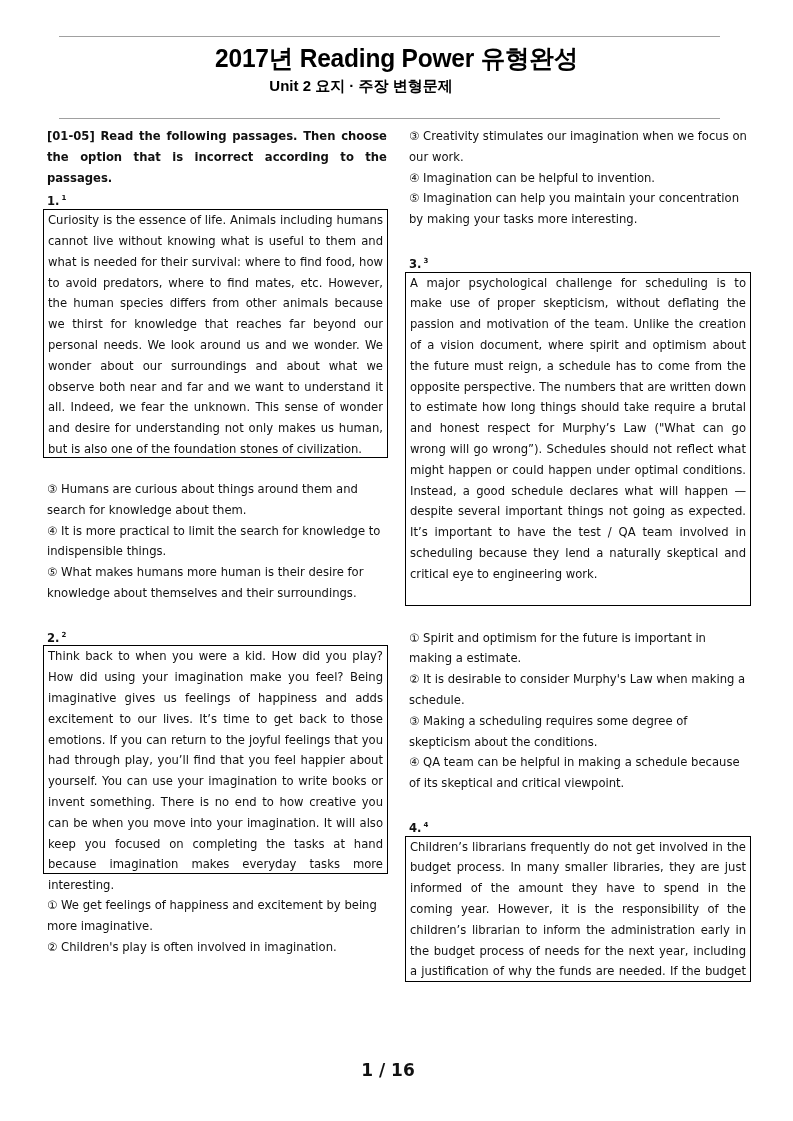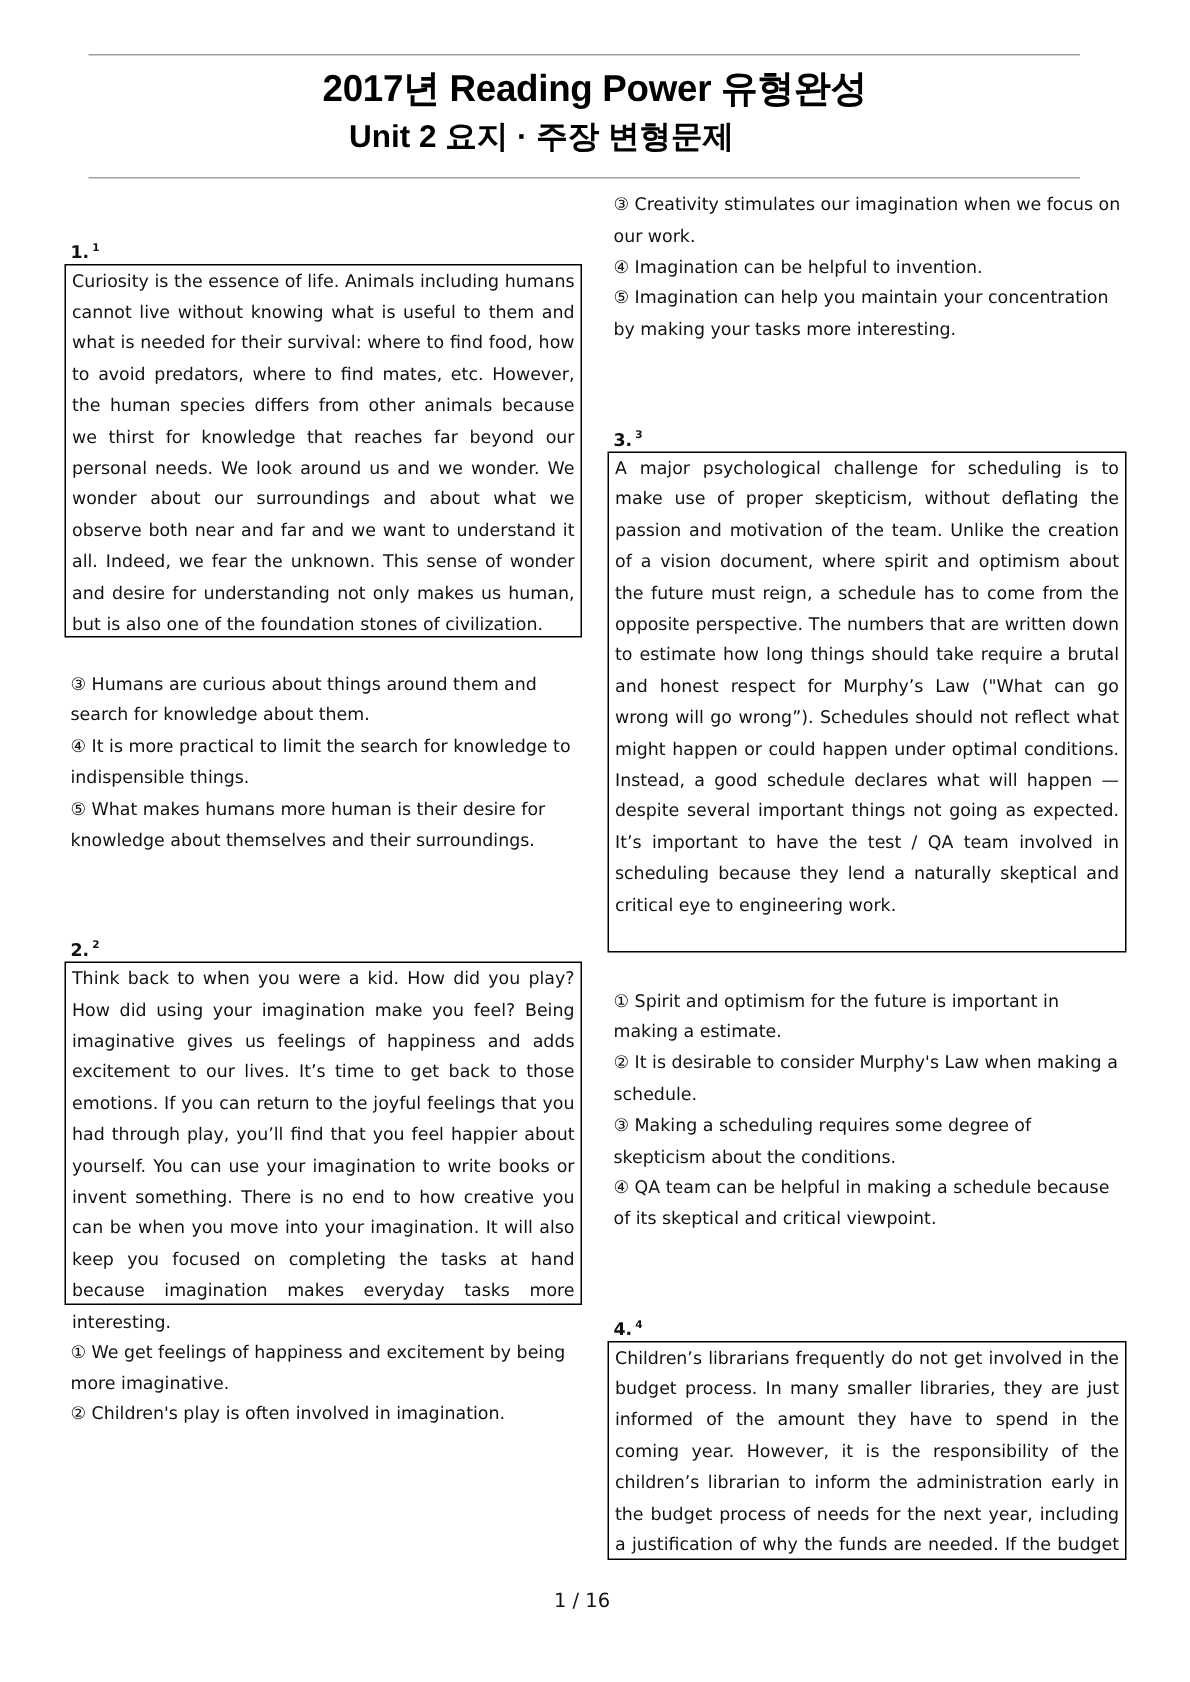--- a/index.html
+++ b/index.html
@@ -10,48 +10,49 @@
     .rule { position: absolute; left: 59px; width: 661px; height: 1px; background: #a0a0a0; }
     .rule.top { top: 36px; }
     .rule.bottom { top: 118px; }
     .title {
       position: absolute; left: 0; width: 793px; top: 42px; text-align: center;
       font-family: "Liberation Sans", sans-serif; font-weight: bold; font-size: 25px;
       letter-spacing: -0.2px; color: #000; transform: scaleX(0.98);
     }
     .subtitle {
       position: absolute; left: 0; width: 722px; top: 77px; text-align: center;
-      font-family: "Liberation Sans", sans-serif; font-weight: bold; font-size: 21px; color: #000;
+      font-family: "Liberation Sans", sans-serif; font-weight: bold; font-size: 15px; color: #000;
     }
     .col { position: absolute; top: 126px; font-size: 11.6px; line-height: 20.8px; }
     .col.left { left: 47px; width: 340px; }
     .col.right { left: 409px; width: 341px; }
     .instr { font-weight: bold; text-align: justify; text-align-last: left; }
-    .qnum { font-weight: bold; height: 20.8px; margin-top: 29px; }
+    .qnum { font-weight: bold; height: 20.8px; }
     .qnum sup { font-size: 7px; vertical-align: 5px; margin-left: 2px; }
     .passage {
       border: 1.2px solid #000; padding: 0 4px 16px 4px; margin-left: -4px; margin-right: -1px;
       text-align: justify; text-align-last: left;
     }
     .opt { text-align: left; }
     .gap { height: 20.8px; }
     .footer {
       position: absolute; top: 1060px; left: 0; width: 776px; text-align: center;
-      font-weight: normal; font-size: 13px; color: #111;
+      font-weight: bold; font-size: 17px; color: #111;
     }
   </style>
 </head>
 <body>
 
 <div class="rule top"></div>
 <div class="title">2017년 Reading Power 유형완성</div>
 <div class="subtitle">Unit 2 요지 · 주장 변형문제</div>
 <div class="rule bottom"></div>
 
 <div class="col left">
+  <div class="instr">[01-05] Read the following passages. Then choose the option that is incorrect according to the passages.</div>
 
   <div class="qnum"><span>1.</span><sup>1</sup></div>
   <div class="passage" style="height:249px;box-sizing:border-box;">Curiosity is the essence of life. Animals including humans cannot live without knowing what is useful to them and what is needed for their survival: where to find food, how to avoid predators, where to find mates, etc. However, the human species differs from other animals because we thirst for knowledge that reaches far beyond our personal needs. We look around us and we wonder. We wonder about our surroundings and about what we observe both near and far and we want to understand it all. Indeed, we fear the unknown. This sense of wonder and desire for understanding not only makes us human, but is also one of the foundation stones of civilization.</div>
   <div class="gap"></div>
   <div class="opt">③ Humans are curious about things around them and search for knowledge about them.</div>
   <div class="opt">④ It is more practical to limit the search for knowledge to indispensible things.</div>
   <div class="opt">⑤ What makes humans more human is their desire for knowledge about themselves and their surroundings.</div>
   <div class="gap"></div>
 
   <div class="qnum"><span>2.</span><sup>2</sup></div>

